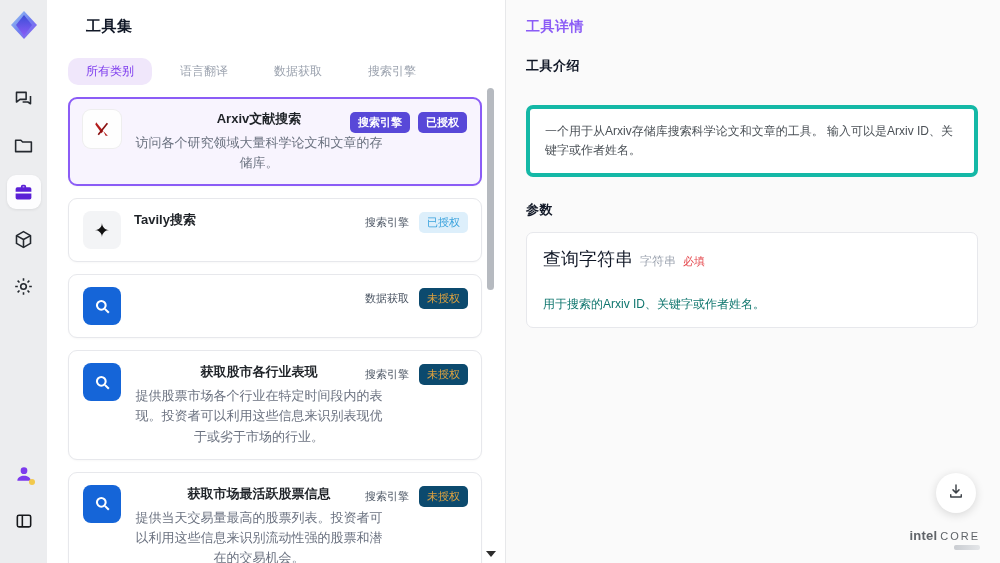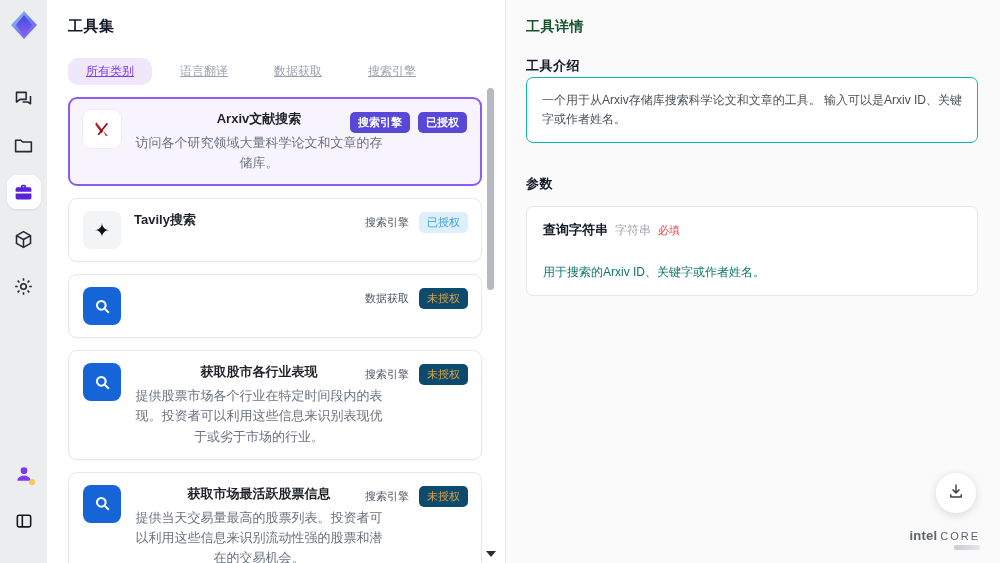--- a/index.html
+++ b/index.html
@@ -16,24 +16,24 @@
   .rail-item.active { background:#fdfdfe; box-shadow:0 1px 3px rgba(0,0,0,.08); }
   .rail-spacer { flex:1; }
   .rail-item svg { display:block; }
   .user-dot { position:absolute; width:6px; height:6px; background:#f2c94c; border-radius:50%;
     right:6px; bottom:6px; }
   .rail-item.user { position:relative; }
 
   
   .list-pane { width:458px; flex-shrink:0; position:relative; background:#fff;
     padding:17px 0 0 21px; }
-  .page-title { font-size:15px; font-weight:bold; color:#111827; letter-spacing:.5px; }
+  .page-title { font-size:15px; font-weight:bold; color:#111827; letter-spacing:.5px;margin-left:18px; }
   .tabs { display:flex; gap:10px; margin-top:22px; }
   .tab { font-size:12px; color:#9ca3af; padding:5px 18px; border-radius:10px; cursor:pointer;
-    white-space:nowrap;text-decoration:underline; }
+    white-space:nowrap; }
   .tab.active { background:#f0e7fb; color:#7c3aed; }
 
   .cards { margin-top:12px; width:414px; display:flex; flex-direction:column; gap:12px; }
   .card { position:relative; background:#fff; border:1px solid #e7e8ec; border-radius:9px;
     padding:12px 14px; display:flex; gap:13px; box-shadow:0 1px 2px rgba(0,0,0,.03);
     cursor:pointer;text-align:center; }
   .card.selected { border:2px solid #8b5cf6; background:#f8f4fe; padding:11px 13px; }
   .tool-icon { width:38px; height:38px; border-radius:8px; flex-shrink:0; display:flex;
     align-items:center; justify-content:center; background:#f3f4f6; }
   .tool-icon.white { background:#fefefe; box-shadow:0 0 0 1px #eee; }
@@ -52,29 +52,29 @@
   
   .vscroll { position:absolute; top:88px; bottom:6px; right:11px; width:7px; }
   .vscroll .thumb { width:7px; height:202px; background:#b6bac0; border-radius:4px; }
   .vscroll .down-arrow { position:absolute; bottom:0; left:-1px; width:0; height:0;
     border-left:5px solid transparent; border-right:5px solid transparent;
     border-top:6px solid #2d2d2d; }
 
   
   .details-pane { flex:1; background:#fafafa; border-left:1px solid #e7e8ea;
     padding:18px 22px 0 20px; position:relative; }
-  .details-title { font-size:14px; font-weight:bold; color:#14532d; letter-spacing:.5px; }
-  .section-heading { font-size:13px; font-weight:bold; color:#111827; margin-top:32px;
+  .details-title { font-size:14px; font-weight:bold; color:#8b5cf6; letter-spacing:.5px; }
+  .section-heading { font-size:13px; font-weight:bold; color:#111827; margin-top:24px;
     letter-spacing:.5px; }
-  .intro-box { margin-top:2px; background:#fff; border:1px solid #14b8a6; border-radius:7px;
+  .intro-box { margin-top:30px; background:#fff; border:4px solid #14b8a6; border-radius:7px;
     padding:13px 15px; font-size:12px; color:#4b5157; line-height:1.6; }
   .param-box { margin-top:13px; background:#fff; border:1px solid #e7e8ec; border-radius:7px;
     padding:14px 16px; }
   .param-head { display:flex; align-items:baseline; gap:7px; }
-  .param-name { font-size:13px; font-weight:bold; color:#111827; }
+  .param-name { font-size:18px; font-weight:normal; color:#111827; }
   .param-type { font-size:12px; color:#9ca3af; }
   .param-required { font-size:11px; color:#e5484d; }
   .param-desc { margin-top:25px; font-size:12px; color:#0f766e; }
 
   
   .fab { position:absolute; right:24px; bottom:50px; width:40px; height:40px; border-radius:50%;
     background:#fff; box-shadow:0 2px 10px rgba(0,0,0,.14); display:flex; align-items:center;
     justify-content:center; cursor:pointer; }
   .brand { position:absolute; right:20px; bottom:13px; color:#5f6368; font-size:13px;
     white-space:nowrap; }

